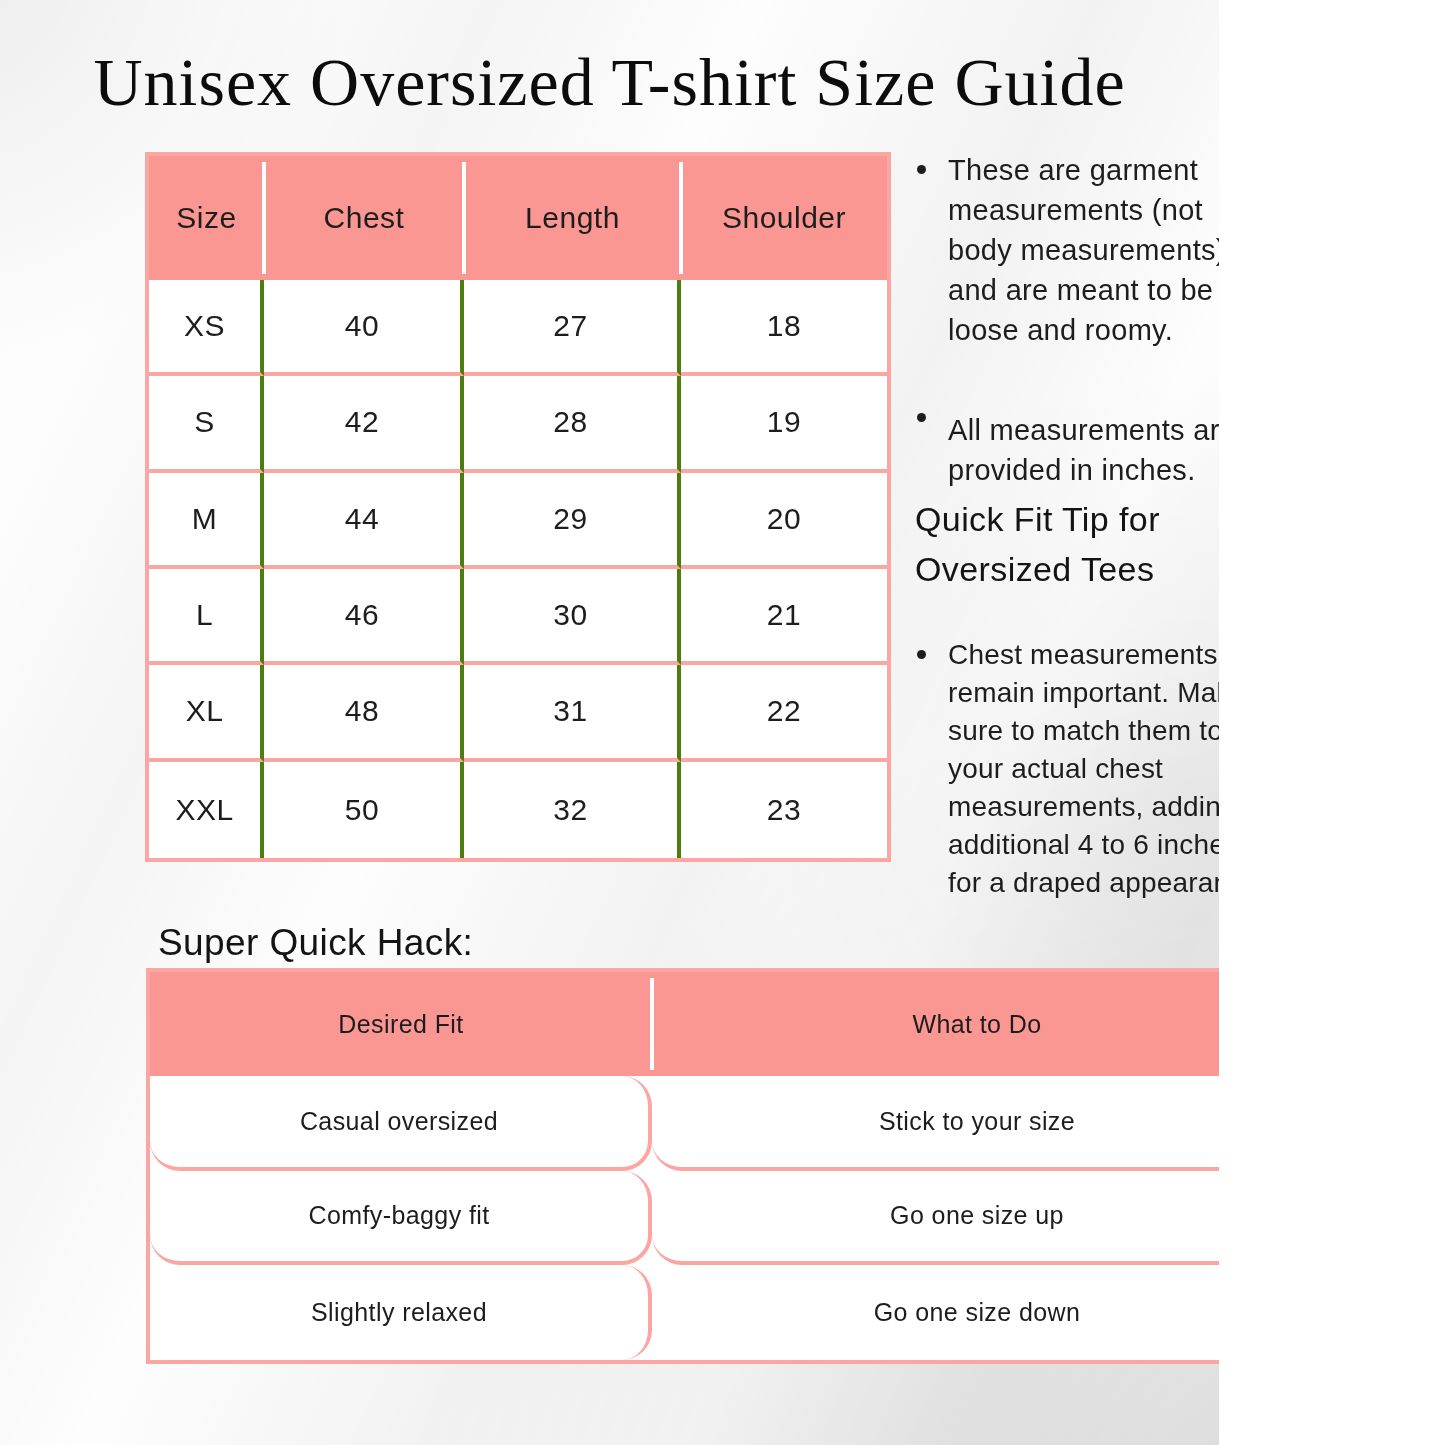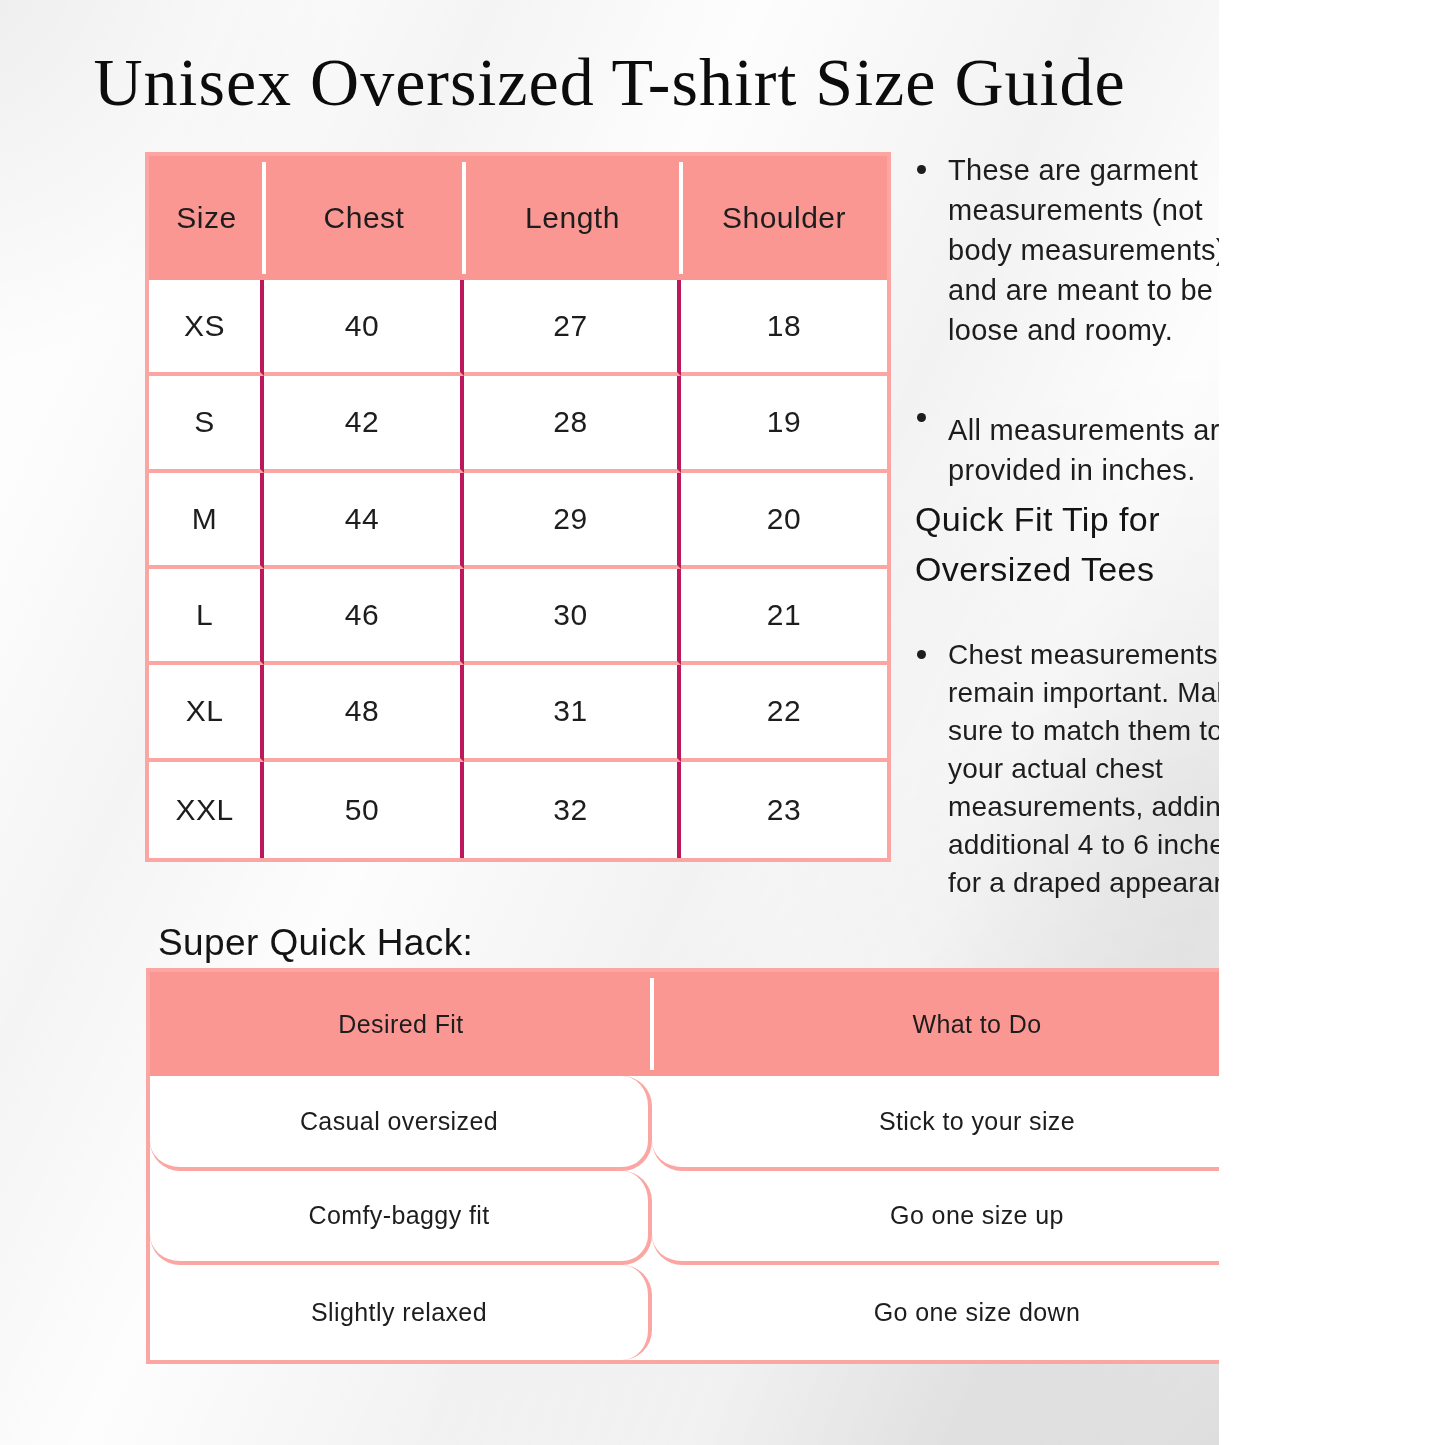--- a/index.html
+++ b/index.html
@@ -22,21 +22,21 @@
   .st{
     position:absolute;left:145px;top:152px;width:746px;height:710px;
     background:#fff;border:4px solid #fba6a2;box-sizing:border-box;
     display:grid;grid-template-columns:115px 200px 217px 1fr;
     grid-template-rows:124px repeat(6,1fr);
   }
   .st-cell{display:flex;align-items:center;justify-content:center;
     font-size:30px;letter-spacing:0.5px;box-sizing:border-box;}
   .st-h{background:#fb9793;position:relative;}
   .st-h.sep::after{content:"";position:absolute;right:-2px;top:6px;bottom:6px;width:4px;background:#fff;z-index:2;}
-  .st-b{border-right:4px solid #be185d;border-bottom:4px solid #fba6a2;background:transparent;}
+  .st-b{border-right:4px solid #4d7c0f;border-bottom:4px solid #fba6a2;background:transparent;}
   .st-b.lc{border-right:none;}
   .st-b.lr{border-bottom:none;}
   
   .bullet{position:absolute;display:flex;align-items:flex-start;}
   .dot{flex:0 0 auto;width:9px;height:9px;border-radius:50%;background:#1d1d1d;margin-right:22px;}
   .btext{white-space:pre-line;}
   .b1{left:917px;top:150px;width:420px;}
   .b1 .btext{font-size:29px;line-height:40px;letter-spacing:0.3px;}
   .b1 .dot{margin-top:15px;}
   .b2{left:917px;top:398px;width:420px;}

